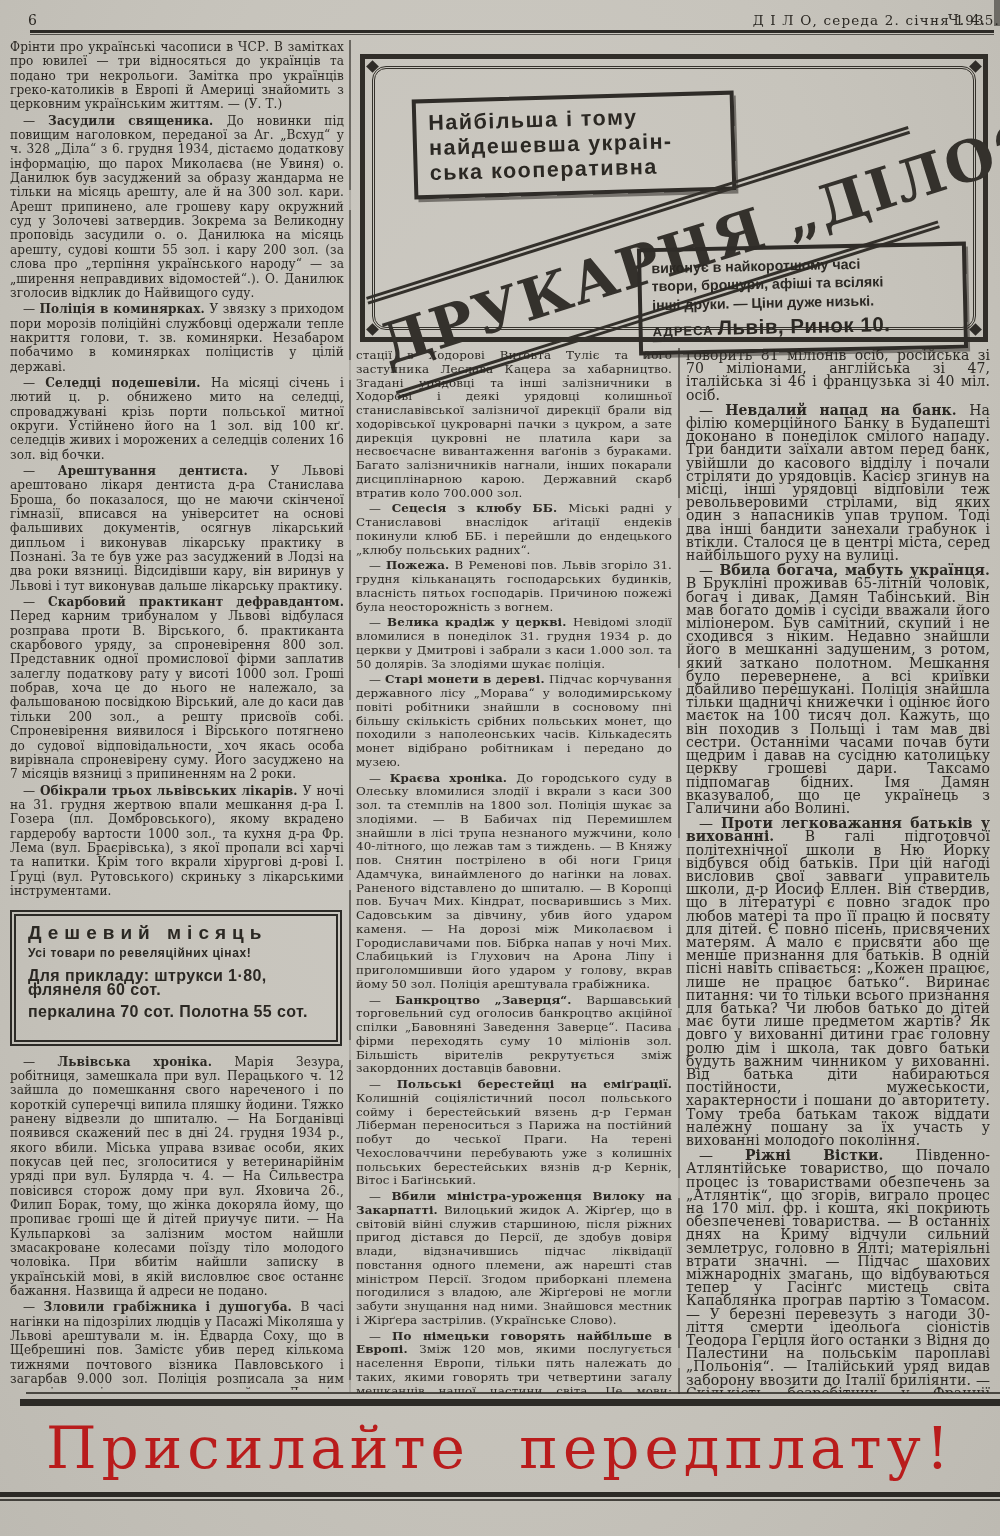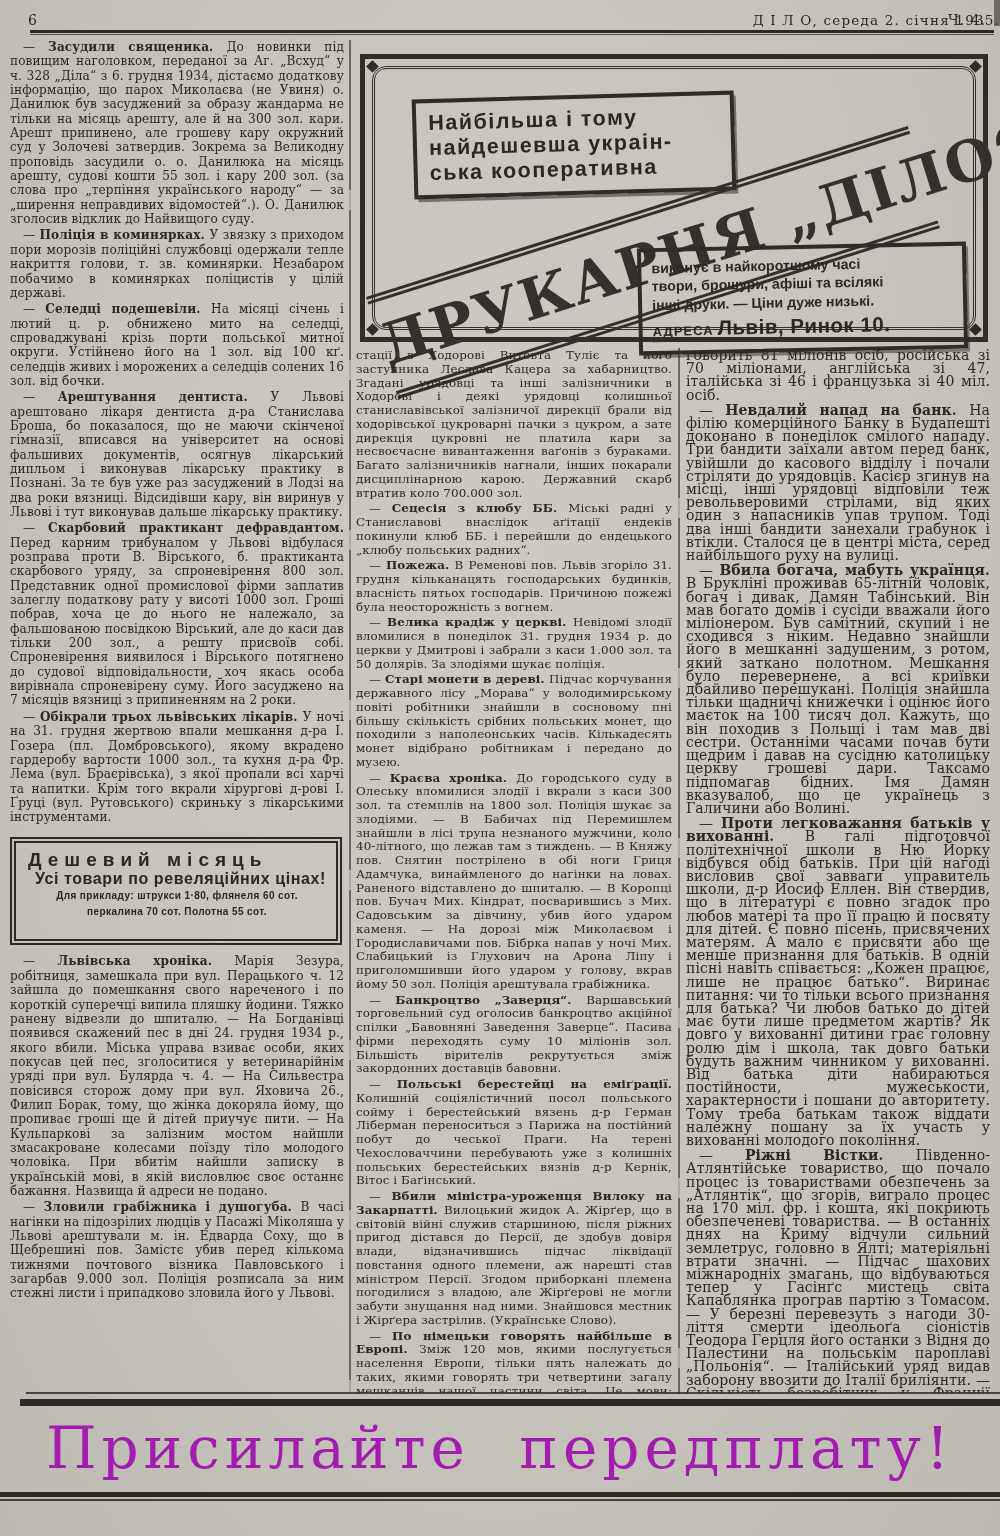--- a/index.html
+++ b/index.html
@@ -53,27 +53,27 @@
     box-shadow:3px 4px 0 -1px rgba(47,44,40,.5);}
   .ad-address-line{margin-top:2px;white-space:nowrap;}
   .ad-address-label{font-size:13px;letter-spacing:1px;border-bottom:2px solid #2f2c28;padding-bottom:1px;}
   .ad-address{font-size:20.5px;letter-spacing:.5px;}
   
   .ad-bazaar{border:6px double #2c2a26;margin:12px 2px 9px 0;padding:7px 10px 20px 12px;
     font-family:"Liberation Sans","DejaVu Sans",sans-serif;font-weight:bold;text-align:left;text-indent:0;}
   .bazaar-title{font-size:19px;letter-spacing:6px;line-height:1.1;}
   .bazaar-line2{font-size:13.2px;margin-top:3px;}
   .bazaar-line2 .caps{letter-spacing:1.5px;}
-  .bazaar-line3{font-size:16px;text-align:right;margin-top:2px;letter-spacing:.6px;}
-  .bazaar-line4,.bazaar-line5{font-size:10px;margin-top:2px;letter-spacing:.4px;text-align:center;}
+  .bazaar-line3{font-size:12px;text-align:left;margin-top:2px;letter-spacing:.6px;}
+  .bazaar-line4,.bazaar-line5{font-size:16px;margin-top:8px;letter-spacing:.4px;}
   
   .rule-above-banner-thin{position:absolute;left:26px;right:0;top:1392px;height:2px;background:rgba(44,41,36,.8);}
   .rule-above-banner{position:absolute;left:20px;right:0;top:1399px;height:7px;background:#2c2a26;}
   .footer-banner{position:absolute;left:0;right:0;top:1414px;text-align:center;
-    font-family:"DejaVu Serif",serif;font-size:58px;font-weight:500;color:#a21caf;
+    font-family:"DejaVu Serif",serif;font-size:58px;font-weight:500;color:#b91c1c;
     letter-spacing:5px;word-spacing:26px;}
   .rule-below-banner{position:absolute;left:0;right:0;top:1492px;height:10px;
     background:linear-gradient(180deg,#2c2a26 0 45%,transparent 45% 68%,rgba(44,42,38,.85) 68% 88%,transparent 88% 100%);}
   
   .corner-smudge{position:absolute;right:0;top:0;width:6px;height:26px;background:rgba(40,38,34,.55);}
 </style>
 </head>
 <body>
 
 <div class="masthead-row">
@@ -105,20 +105,21 @@
     <div>інші друки. — Ціни дуже низькі.</div>
     <div class="ad-address-line">
       <span class="ad-address-label">АДРЕСА</span>
       <span class="ad-address">Львів, Ринок 10.</span>
     </div>
   </div>
 </div>
 
 <div class="col" id="col1">
   <div>
+      <p class="para cont"><span>Фрінти про українські часописи в ЧСР. В замітках про ювилеї — три відносяться до українців та подано три некрольоги. Замітка про українців греко-католиків в Европі й Америці знайомить з церковним українським життям. — (У. Т.)</span></p>
       <p class="para"><span>— </span><span class="lead">Засудили священика. </span><span>До новинки під повищим наголовком, переданої за Аг. „Всхуд“ у ч. 328 „Діла“ з 6. грудня 1934, дістаємо додаткову інформацію, що парох Миколаєва (не Увиня) о. Данилюк був засуджений за образу жандарма не тільки на місяць арешту, але й на 300 зол. кари. Арешт припинено, але грошеву кару окружний суд у Золочеві затвердив. Зокрема за Великодну проповідь засудили о. о. Данилюка на місяць арешту, судові кошти 55 зол. і кару 200 зол. (за слова про „терпіння українського народу“ — за „ширення неправдивих відомостей“.). О. Данилюк зголосив відклик до Найвищого суду.</span></p>
       <p class="para"><span>— </span><span class="lead">Поліція в коминярках. </span><span>У звязку з приходом пори морозів поліційні службовці одержали тепле накриття голови, т. зв. коминярки. Незабаром побачимо в коминярках поліцистів у цілій державі.</span></p>
       <p class="para"><span>— </span><span class="lead">Селедці подешевіли. </span><span>На місяці січень і лютий ц. р. обнижено мито на селедці, спроваджувані крізь порти польської митної округи. Устійнено його на 1 зол. від 100 кґ. селедців живих і морожених а селедців солених 16 зол. від бочки.</span></p>
       <p class="para"><span>— </span><span class="lead">Арештування дентиста. </span><span>У Львові арештовано лікаря дентиста д-ра Станислава Броша, бо показалося, що не маючи скінченої гімназії, вписався на університет на основі фальшивих документів, осягнув лікарський дипльом і виконував лікарську практику в Познані. За те був уже раз засуджений в Лодзі на два роки вязниці. Відсидівши кару, він виринув у Львові і тут виконував дальше лікарську практику.</span></p>
       <p class="para"><span>— </span><span class="lead">Скарбовий практикант дефравдантом. </span><span>Перед карним трибуналом у Львові відбулася розправа проти В. Вірського, б. практиканта скарбового уряду, за спроневірення 800 зол. Представник одної промислової фірми заплатив залеглу податкову рату у висоті 1000 зол. Гроші побрав, хоча це до нього не належало, за фальшованою посвідкою Вірський, але до каси дав тільки 200 зол., а решту присвоїв собі. Спроневірення виявилося і Вірського потягнено до судової відповідальности, хоч якась особа вирівнала спроневірену суму. Його засуджено на 7 місяців вязниці з припиненням на 2 роки.</span></p>
       <p class="para"><span>— </span><span class="lead">Обікрали трьох львівських лікарів. </span><span>У ночі на 31. грудня жертвою впали мешкання д-ра І. Гозера (пл. Домбровського), якому вкрадено гардеробу вартости 1000 зол., та кухня д-ра Фр. Лема (вул. Браєрівська), з якої пропали всі харчі та напитки. Крім того вкрали хірургові д-рові І. Ґруці (вул. Рутовського) скриньку з лікарськими інструментами.</span></p>
     </div>
   <div class="ad-bazaar">
     <div class="bazaar-title">Дешевий місяць</div>
     <div class="bazaar-line3">Усі товари по ревеляційних цінах!</div>

